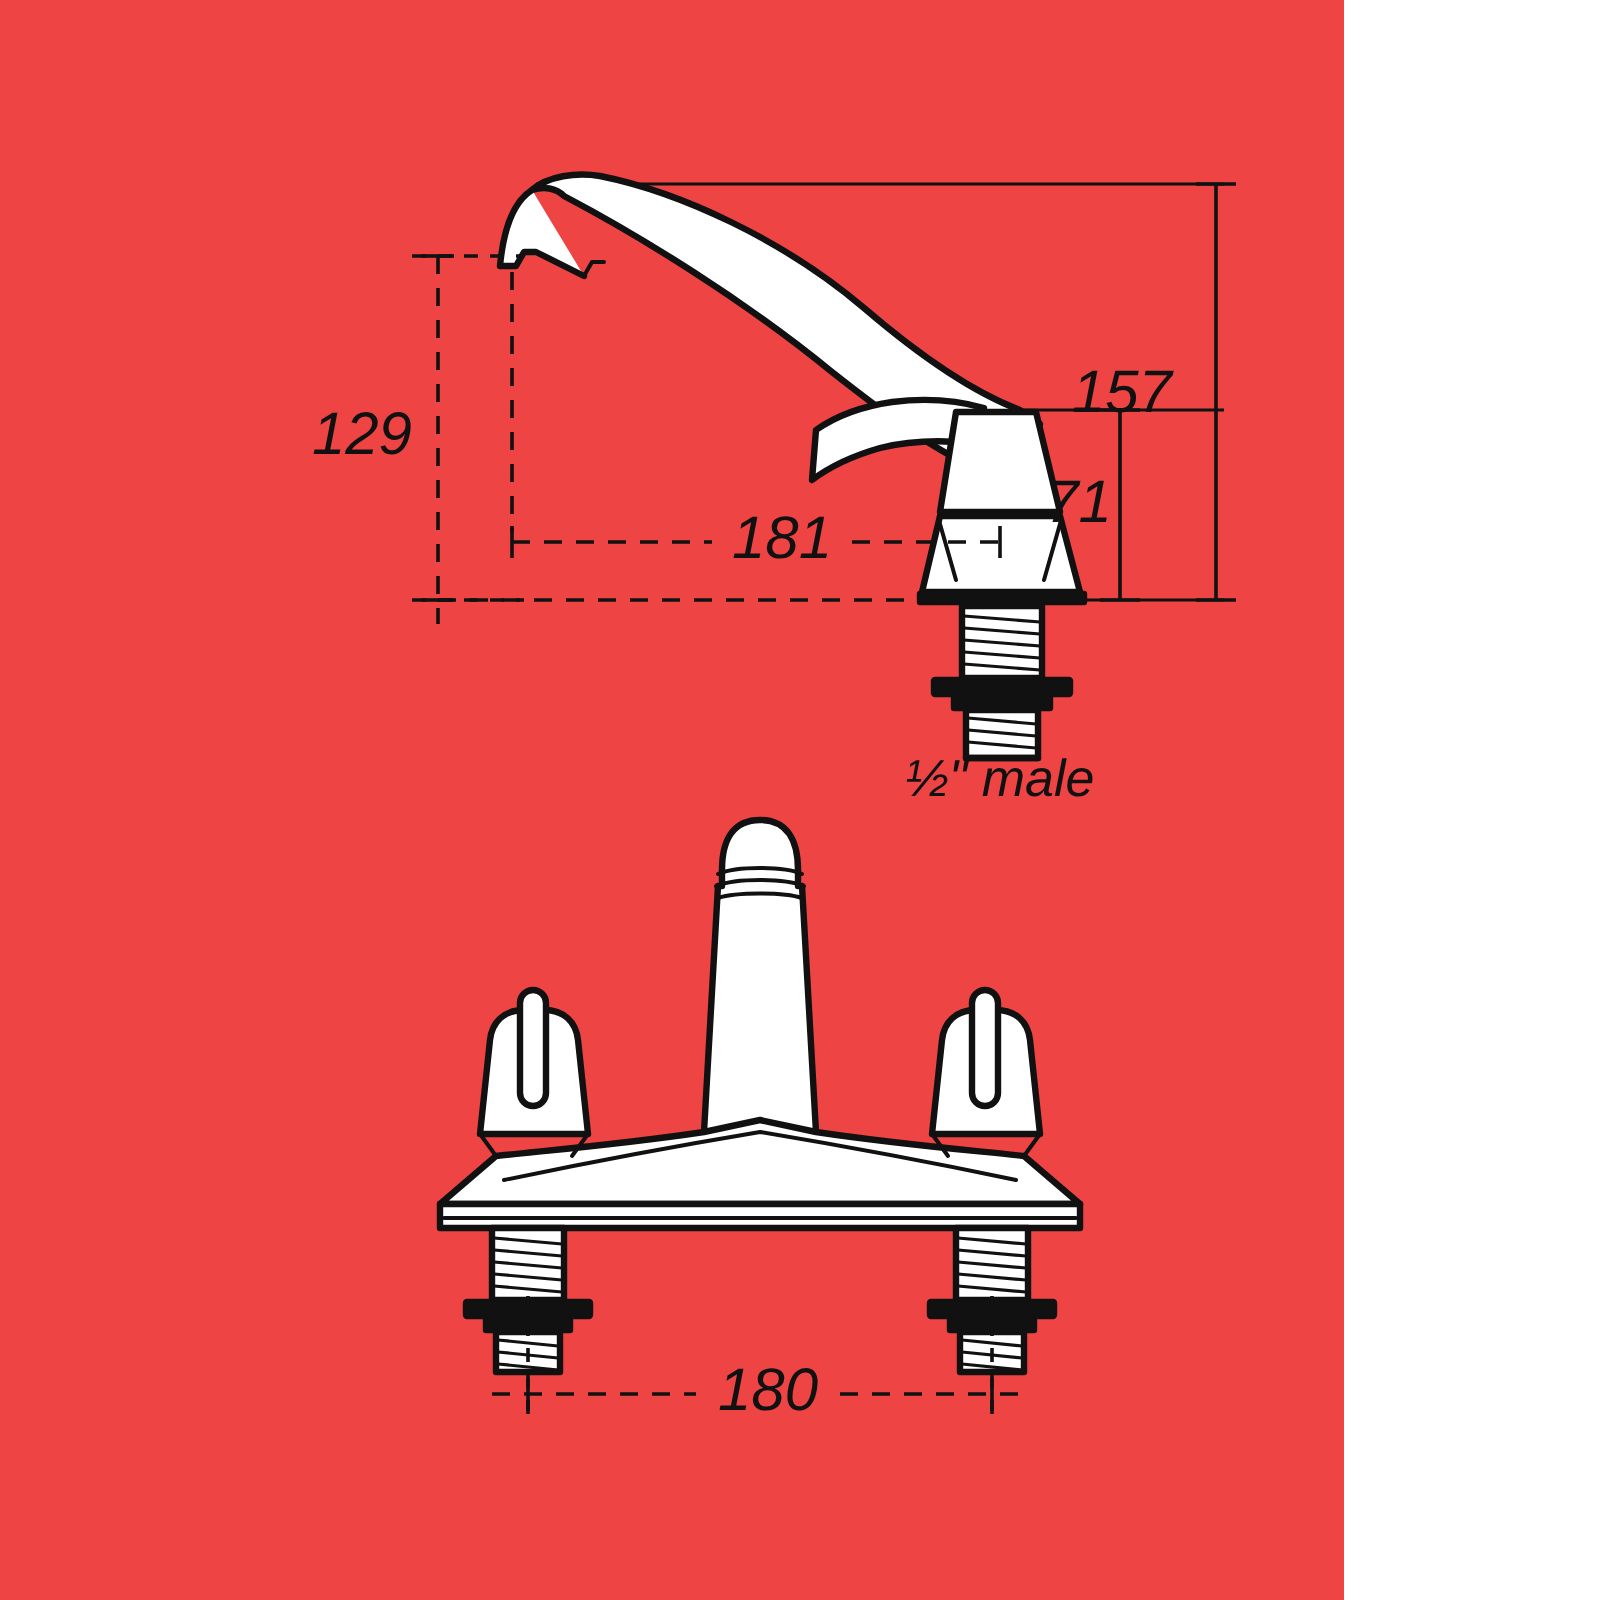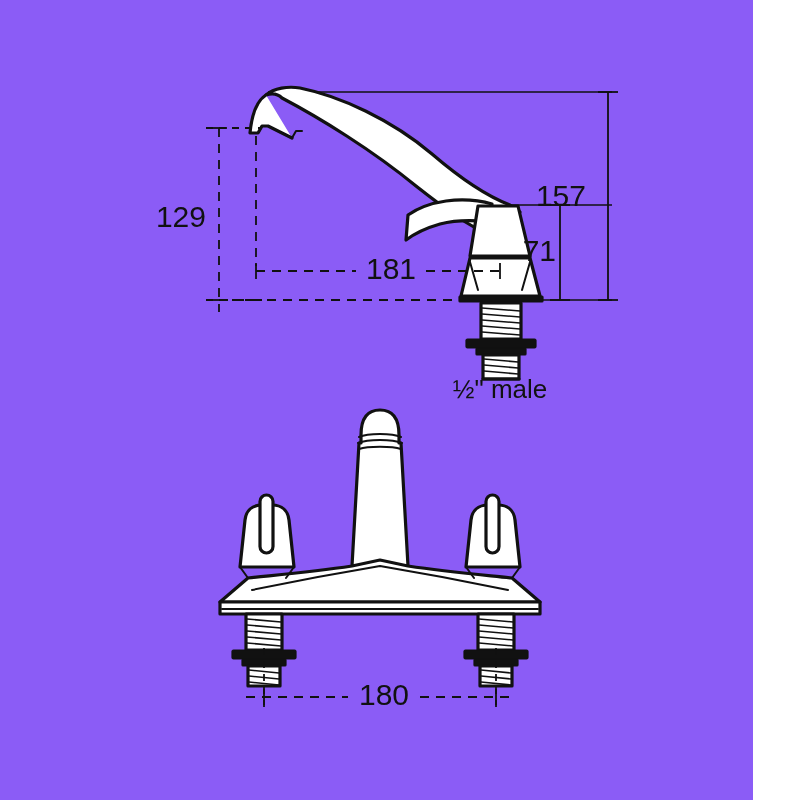--- a/index.html
+++ b/index.html
@@ -8,23 +8,24 @@
     background: #ffffff;
   }
   body {
     width: 800px;
     height: 800px;
     font-family: "Liberation Sans", sans-serif;
     overflow: hidden;
   }
   #drawing-root {
     position: relative;
-    width: 753px;
+    width: 672px;
     height: 800px;
-    background: #8b5cf6;
+    background: #ef4444;
+    font-style: italic;
   }
   svg#tech-drawing {
     display: block;
     width: 800px;
     height: 800px;
   }
   .dim-text {
     font-family: "Liberation Sans", sans-serif;
     font-size: 30px;
     fill: #111111;

